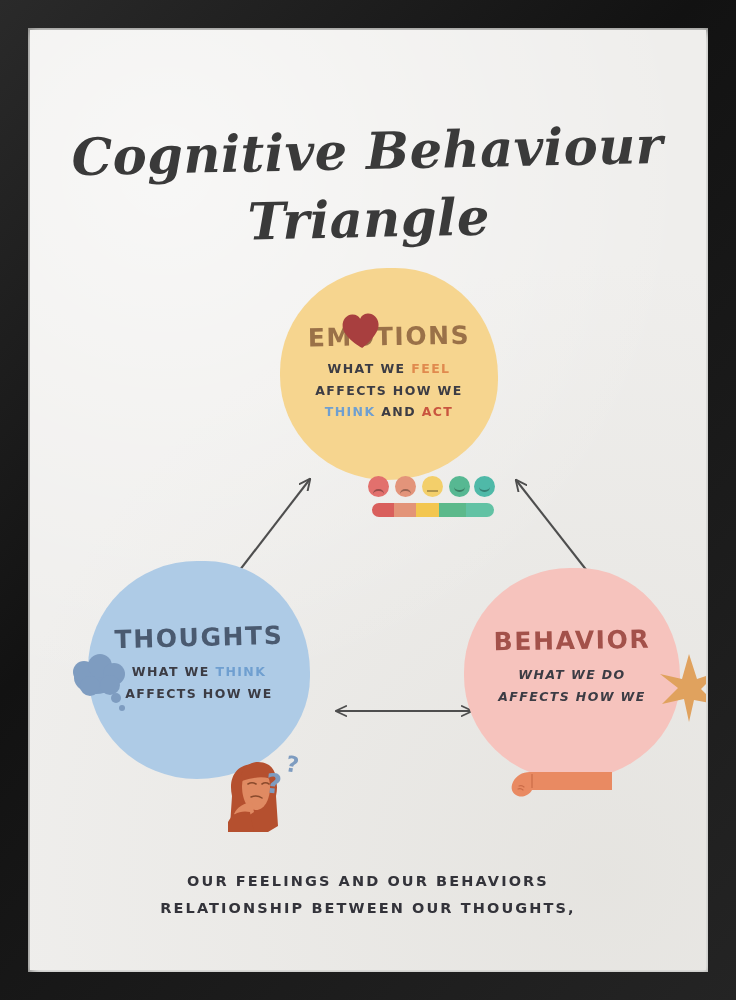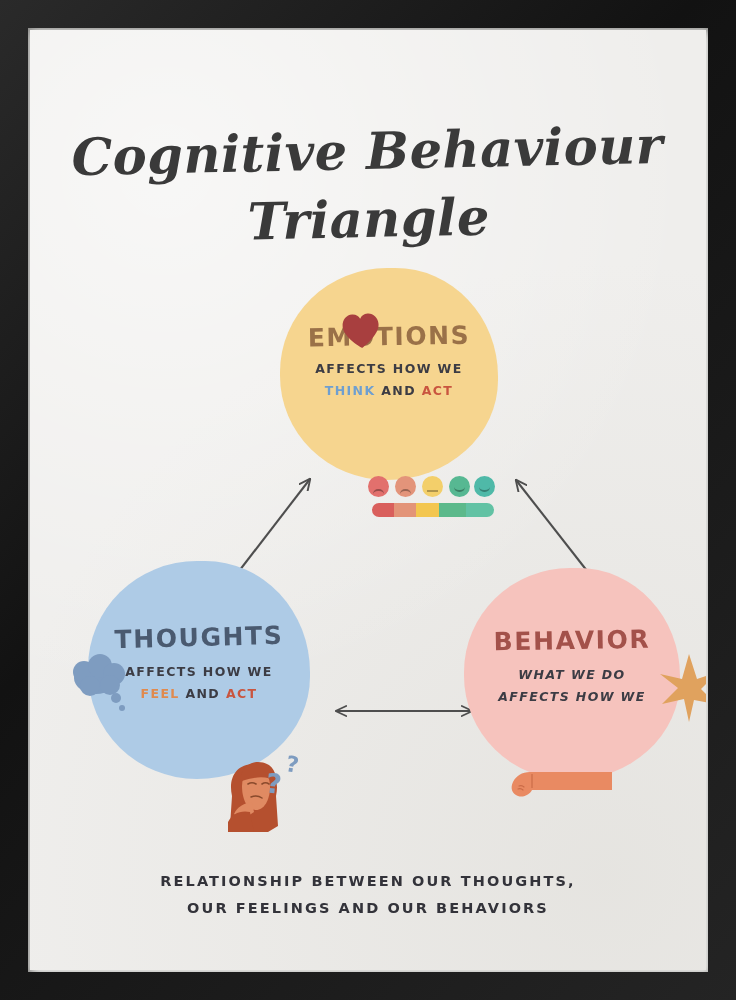--- a/index.html
+++ b/index.html
@@ -184,20 +184,23 @@
       <line x1="106" y1="132" x2="20" y2="22" stroke="#4e4e4e" stroke-width="2.1" marker-start="url(#ah)" marker-end="url(#ah)"></line>
     </svg>
 
     <svg class="arrow-svg" style="left:298px; top:668px;" width="152" height="26">
       <line x1="8" y1="13" x2="144" y2="13" stroke="#4e4e4e" stroke-width="2" marker-start="url(#ah)" marker-end="url(#ah)"></line>
     </svg>
 
     <div class="bubble" id="bubble-emotions" style="background: rgb(246, 213, 143);">
       <div class="bub-title" id="t-emotions" style="color: rgb(154, 113, 72);">EMOTIONS</div>
       <div class="bub-body" id="b-emotions">
+        <div>
+          <span>WHAT WE </span><span class="w-feel">FEEL</span>
+        </div>
         <div>AFFECTS HOW WE</div>
         <div>
           <span class="w-think">THINK</span><span> AND </span><span class="w-act">ACT</span>
         </div>
       </div>
     </div>
 
     <svg id="heart" viewBox="0 0 40 38">
       <path d="M20 36 C20 36 2 24.5 2 13.2 C2 6.6 6.7 2 12.2 2 C16 2 18.8 4.1 20 6.8 C21.2 4.1 24 2 27.8 2 C33.3 2 38 6.6 38 13.2 C38 24.5 20 36 20 36 Z" fill="#a83f3f"></path>
     </svg>
@@ -223,24 +226,24 @@
         <div style="background: rgb(227, 148, 120); flex: 1 1 0%;"></div>
         <div style="background: rgb(243, 198, 79); flex: 1 1 0%;"></div>
         <div style="background: rgb(92, 185, 139); flex: 1.25 1 0%;"></div>
         <div style="background: rgb(98, 194, 164); flex: 1.25 1 0%;"></div>
       </div>
     </div>
 
     <div class="bubble" id="bubble-thoughts" style="background: rgb(174, 203, 230);">
       <div class="bub-title" id="t-thoughts" style="color: rgb(74, 90, 112);">THOUGHTS</div>
       <div class="bub-body" id="b-thoughts">
+        <div>
+          <span>WHAT WE </span><span class="w-think">THINK</span>
+        </div>
         <div>AFFECTS HOW WE</div>
-        <div>
-          <span class="w-feel">FEEL</span><span> AND </span><span class="w-act">ACT</span>
-        </div>
       </div>
     </div>
 
     <svg id="thought-cloud" viewBox="0 0 72 66">
       <g fill="#7e9cc0">
         <ellipse cx="26" cy="26" rx="22" ry="16"></ellipse>
         <circle cx="14" cy="20" r="11"></circle>
         <circle cx="30" cy="14" r="12"></circle>
         <circle cx="44" cy="22" r="11"></circle>
         <circle cx="40" cy="33" r="10"></circle>
@@ -282,18 +285,18 @@
 
     <svg id="arm" viewBox="0 0 116 40">
       <path d="M116 6 L34 6 C26 6 20 10 17 16 C14 22 16 28 22 30 C28 32 34 28 36 24 L116 24 Z" fill="#e98a62"></path>
       <path d="M20 18 C18 22 20 26 24 26 C28 26 31 23 31 19 C31 15 27 13 24 14 C22 15 21 16 20 18 Z" fill="#e98a62"></path>
       <path d="M23 20 q3 -1 5 1" stroke="#c96a46" stroke-width="1.1" fill="none" stroke-linecap="round"></path>
       <path d="M22 23 q3 -1 5 1" stroke="#c96a46" stroke-width="1.1" fill="none" stroke-linecap="round"></path>
       <line x1="36" y1="8" x2="36" y2="22" stroke="#c96a46" stroke-width="1.1"></line>
     </svg>
 
     <div id="caption">
+      <span>OUR FEELINGS AND OUR BEHAVIORS</span>
       <span>RELATIONSHIP BETWEEN OUR THOUGHTS,</span>
-      <span>OUR FEELINGS AND OUR BEHAVIORS</span>
     </div>
 
   </div>
 </div>
 
 </body></html>

